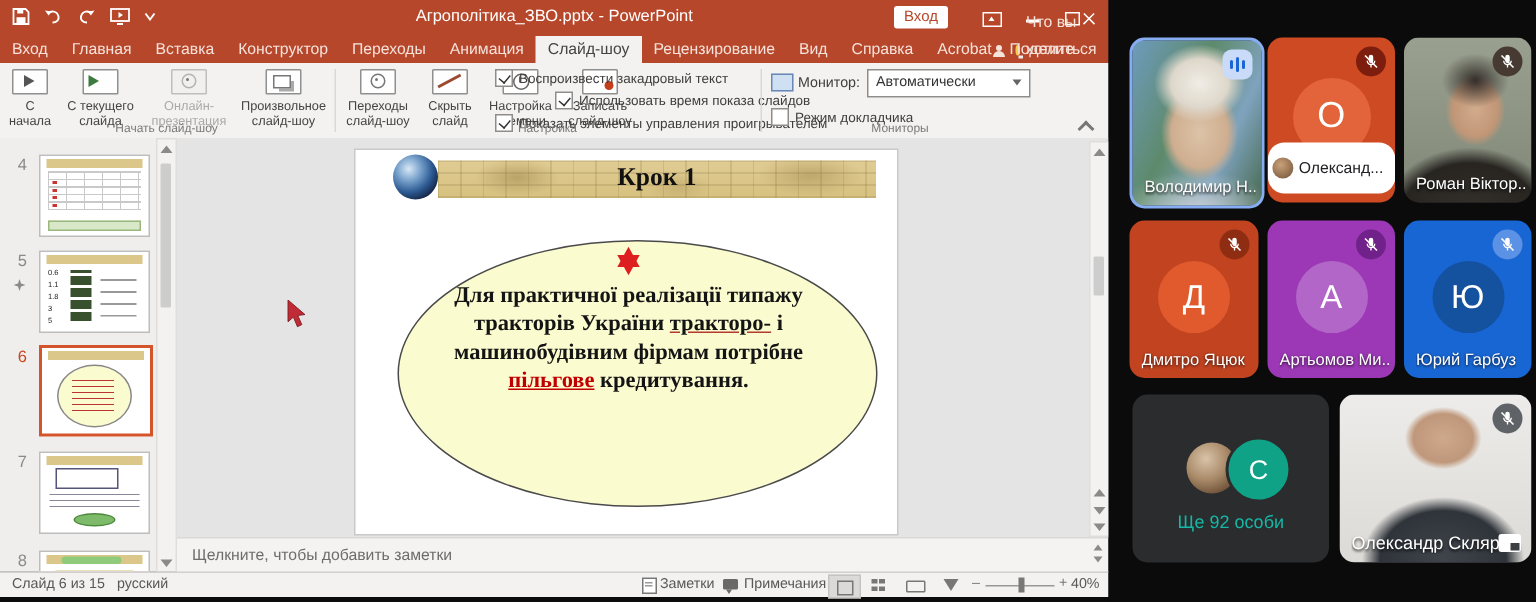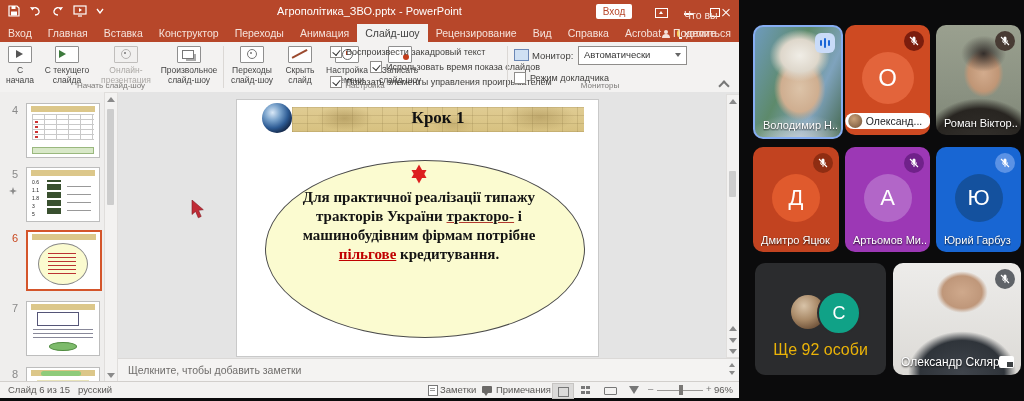--- a/index.html
+++ b/index.html
@@ -130,21 +130,21 @@
   #meet{position:absolute;left:739px;top:0;width:285px;height:401px;background:#0b0b0c;}
   .tile{position:absolute;border-radius:10px;overflow:hidden;}
   .tile .name{position:absolute;left:8px;bottom:6px;font-size:11px;color:#fff;
               text-shadow:0 1px 2px rgba(0,0,0,.85);white-space:nowrap;overflow:hidden;max-width:86%;}
   .badge{position:absolute;top:6px;right:6px;width:20px;height:20px;border-radius:50%;display:flex;align-items:center;justify-content:center;}
   .audio-badge{position:absolute;top:6px;right:6px;width:20px;height:20px;border-radius:6px;background:#C9DBF8;display:flex;align-items:center;justify-content:center;gap:1.5px;}
   .audio-badge i{display:block;width:2.5px;background:#1A66D6;border-radius:2px;}
   .init-circle{position:absolute;left:50%;top:50%;transform:translate(-50%,-54%);border-radius:50%;
                display:flex;align-items:center;justify-content:center;color:#fff;}
   .pill{position:absolute;left:50%;bottom:6px;transform:translateX(-50%);background:#fff;border-radius:11px;
-        height:16px;display:flex;align-items:center;gap:4px;padding:0 8px 0 3px;font-size:10.5px;color:#202124;white-space:nowrap;}
+        height:34px;display:flex;align-items:center;gap:4px;padding:0 8px 0 3px;font-size:10.5px;color:#202124;white-space:nowrap;}
   .pill .mini-av{width:14px;height:14px;border-radius:50%;background:radial-gradient(circle at 40% 35%,#caa27a,#6e4f35);flex:none;}
 
   .video1{background:
     radial-gradient(42px 36px at 52% 26%, #f0ede6 0%, #ded7cb 45%, transparent 72%),
     radial-gradient(34px 42px at 52% 56%, #dcc3a8 0%, #cfae90 55%, transparent 76%),
     radial-gradient(70px 40px at 50% 108%, #d4d7da 0%, transparent 80%),
     linear-gradient(115deg,#6e9bbd 0%,#5d8a6b 40%,#7fa3bd 70%,#46694f 100%);
     border:2.5px solid #86ADF2;}
   .video3{background:
     radial-gradient(30px 24px at 56% 26%, #332e2b 0%, transparent 75%),
@@ -154,21 +154,21 @@
   .video8{background:
     radial-gradient(32px 26px at 54% 26%, #cfa98c 0%, #bf977a 62%, transparent 80%),
     radial-gradient(60px 46px at 54% 98%, #40454c 0%, #2f343a 70%, transparent 90%),
     linear-gradient(#edecea,#dcdad6);}
 
   .overflow-tile{background:#2B2C2E;}
   .ov-av-photo{position:absolute;left:36px;top:32px;width:34px;height:34px;border-radius:50%;
     background:radial-gradient(circle at 38% 32%,#d8c3a8 0%,#a98a68 45%,#6b4f37 80%);}
   .ov-av-letter{position:absolute;left:62px;top:28px;width:40px;height:40px;border-radius:50%;background:#10A287;
     color:#fff;font-size:18px;display:flex;align-items:center;justify-content:center;border:2px solid #2B2C2E;}
-  .ov-label{position:absolute;left:0;right:0;top:78px;text-align:center;font-size:16px;color:#eab308;}
+  .ov-label{position:absolute;left:0;right:0;top:78px;text-align:center;font-size:12px;color:#14b8a6;}
 
   .selfview-icon{position:absolute;right:7px;bottom:7px;width:15px;height:12px;background:#fff;border-radius:2px;}
   .selfview-icon::after{content:"";position:absolute;right:1.5px;bottom:1.5px;width:6px;height:4.5px;background:#3c4043;}
 </style>
 </head>
 <body>
 
 <div id="app">
 
   <div id="ppt">
@@ -444,21 +444,21 @@
           <span class="vb-read"></span>
         </div>
       <div class="viewbtn" style="left:624px;">
           <span class="vb-show"></span>
         </div>
 
       <div class="st-item" style="left:648px;top:1px;color:#777;">–</div>
       <div class="zoom-line" style="left:657px;width:46px;"></div>
       <div class="zoom-thumb" style="left:679px;"></div>
       <div class="st-item" style="left:706px;top:1px;color:#777;">+</div>
-      <div class="st-item" style="left:714px;">96%</div>
+      <div class="st-item" style="left:714px;">40%</div>
 
     </div>
   </div>
 
   <div id="meet">
 
     <div class="tile video1" style="left:14px;top:25px;width:86px;height:110px;">
       <div class="audio-badge">
         <i style="height:6px;"></i>
           <i style="height:10px;"></i>

